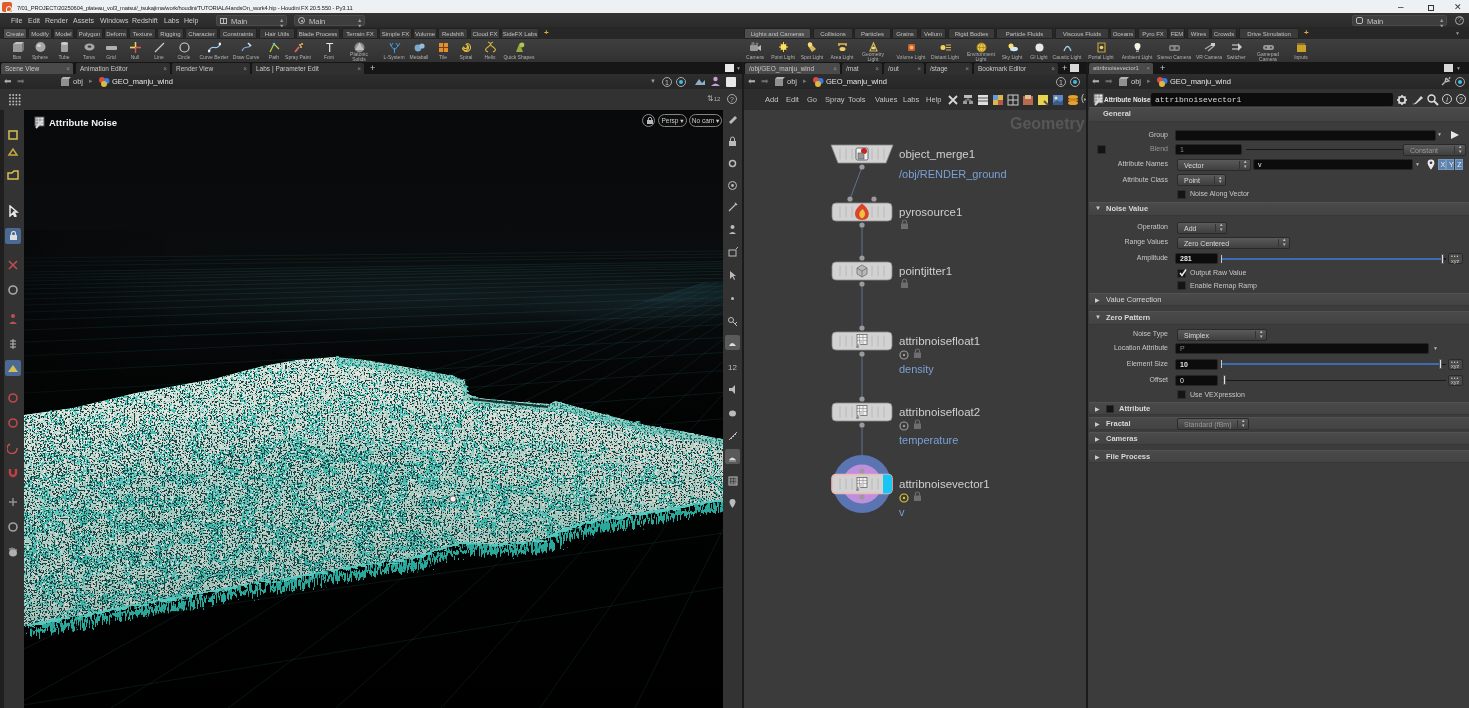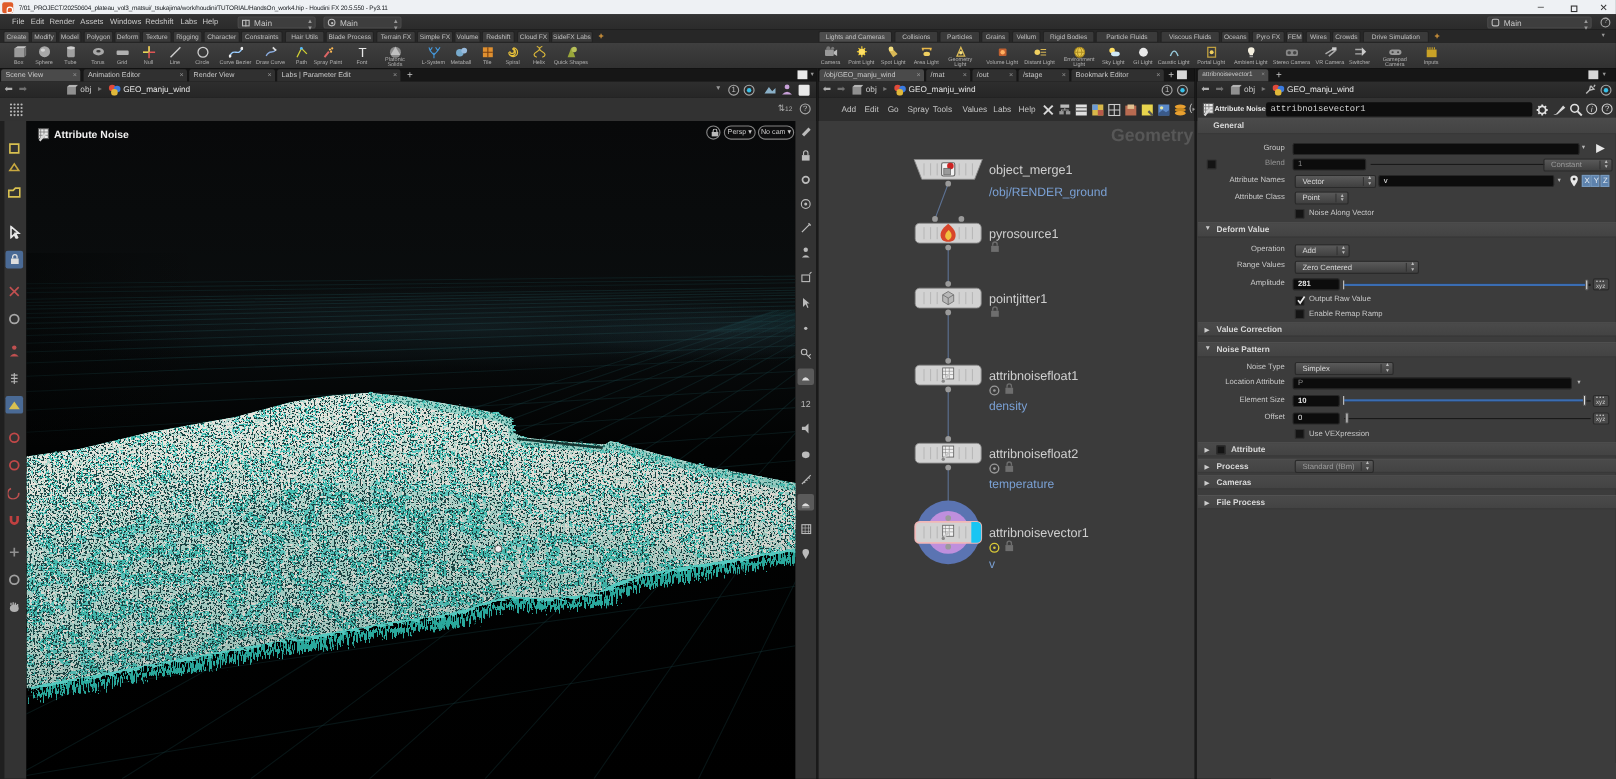--- a/index.html
+++ b/index.html
@@ -1082,21 +1082,21 @@
 <div class="t" style="left:6px;top:2px;font-size:7px;color:#dadada;">Point</div>
 <div style="left:36px;top:1px;width:1px;height:8px;background:#333;"></div>
 <div class="t" style="left:40px;top:0.5px;font-size:4.5px;color:#bbb;line-height:4.5px;">▲<br>▼</div>
 </div>
 <div class="" style="left:1177px;top:189.9px;width:9px;height:9px;background:#141414;border:1px solid #2e2e2e;border-radius:1px;">
 </div>
 <div class="t" style="left:1190px;top:190px;font-size:7px;color:#c8c8c8;">Noise Along Vector</div>
 <div class="" style="left:1089px;top:202px;width:380px;height:14px;background:linear-gradient(#4a4a4a,#434343);border-top:1px solid #525252;border-bottom:1px solid #383838;">
 </div>
 <div class="t" style="left:1095px;top:205px;font-size:6px;color:#ccc;">▼</div>
-<div class="t" style="left:1106px;top:204px;font-size:7.5px;font-weight:bold;color:#d8d8d8;">Deform Value</div>
+<div class="t" style="left:1106px;top:204px;font-size:7.5px;font-weight:bold;color:#d8d8d8;">Noise Value</div>
 <div class="t" style="left:900px;top:223.1px;width:268px;text-align:right;font-size:7px;color:#c8c8c8;">Operation</div>
 <div class="" style="left:1177px;top:221.6px;width:50px;height:12px;background:linear-gradient(#5a5a5a,#3f3f3f);border-radius:2px;border:1px solid #2a2a2a;">
 <div class="t" style="left:6px;top:2px;font-size:7px;color:#dadada;">Add</div>
 <div style="left:37px;top:1px;width:1px;height:8px;background:#333;"></div>
 <div class="t" style="left:41px;top:0.5px;font-size:4.5px;color:#bbb;line-height:4.5px;">▲<br>▼</div>
 </div>
 <div class="t" style="left:900px;top:238.2px;width:268px;text-align:right;font-size:7px;color:#c8c8c8;">Range Values</div>
 <div class="" style="left:1177px;top:236.7px;width:113px;height:12px;background:linear-gradient(#5a5a5a,#3f3f3f);border-radius:2px;border:1px solid #2a2a2a;">
 <div class="t" style="left:6px;top:2px;font-size:7px;color:#dadada;">Zero Centered</div>
 <div style="left:100px;top:1px;width:1px;height:8px;background:#333;"></div>
@@ -1123,25 +1123,25 @@
 <svg style="left:1178px;top:267.8px;" width="10" height="10">
       <path d="M2 5 L4 7.5 L8 1.5" stroke="#e8e8e8" stroke-width="1.6" fill="none"></path>
     </svg>
 <div class="t" style="left:1190px;top:269px;font-size:7px;color:#c8c8c8;">Output Raw Value</div>
 <div class="" style="left:1177px;top:281.2px;width:9px;height:9px;background:#141414;border:1px solid #2e2e2e;border-radius:1px;">
 </div>
 <div class="t" style="left:1190px;top:281.5px;font-size:7px;color:#c8c8c8;">Enable Remap Ramp</div>
 <div class="" style="left:1089px;top:293px;width:380px;height:13px;background:linear-gradient(#4a4a4a,#434343);border-top:1px solid #525252;border-bottom:1px solid #383838;">
 </div>
 <div class="t" style="left:1095px;top:296px;font-size:6px;color:#ccc;">▶</div>
-<div class="t" style="left:1106px;top:295px;font-size:7.5px;font-weight:bold;color:#d8d8d8;">Value Correction</div>
+<div class="t" style="left:1106px;top:295px;font-size:7.5px;font-weight:normal;color:#d8d8d8;">Value Correction</div>
 <div class="" style="left:1089px;top:311px;width:380px;height:14px;background:linear-gradient(#4a4a4a,#434343);border-top:1px solid #525252;border-bottom:1px solid #383838;">
 </div>
 <div class="t" style="left:1095px;top:314px;font-size:6px;color:#ccc;">▼</div>
-<div class="t" style="left:1106px;top:313px;font-size:7.5px;font-weight:bold;color:#d8d8d8;">Noise Pattern</div>
+<div class="t" style="left:1106px;top:313px;font-size:7.5px;font-weight:bold;color:#d8d8d8;">Zero Pattern</div>
 <div class="t" style="left:900px;top:330.0px;width:268px;text-align:right;font-size:7px;color:#c8c8c8;">Noise Type</div>
 <div class="" style="left:1177px;top:328.5px;width:90px;height:12px;background:linear-gradient(#5a5a5a,#3f3f3f);border-radius:2px;border:1px solid #2a2a2a;">
 <div class="t" style="left:6px;top:2px;font-size:7px;color:#dadada;">Simplex</div>
 <div style="left:77px;top:1px;width:1px;height:8px;background:#333;"></div>
 <div class="t" style="left:81px;top:0.5px;font-size:4.5px;color:#bbb;line-height:4.5px;">▲<br>▼</div>
 </div>
 <div class="t" style="left:900px;top:344.2px;width:268px;text-align:right;font-size:7px;color:#c8c8c8;">Location Attribute</div>
 <div class="" style="left:1175px;top:343.2px;width:254px;height:11px;background:#0c0c0c;border-radius:2px;border:1px solid #262626;">
 <div class="t" style="left:4px;top:1px;font-size:7px;font-weight:normal;color:#8a8a8a;">P</div>
 </div>
@@ -1178,21 +1178,21 @@
 </div>
 <div class="t" style="left:1190px;top:390.5px;font-size:7px;color:#c8c8c8;">Use VEXpression</div>
 <div class="" style="left:1089px;top:402px;width:380px;height:13px;background:linear-gradient(#4a4a4a,#434343);border-top:1px solid #525252;border-bottom:1px solid #383838;">
 </div>
 <div class="t" style="left:1095px;top:405px;font-size:6px;color:#ccc;">▶</div>
 <div style="left:1106px;top:404.5px;width:8px;height:8px;background:#141414;border:1px solid #2c2c2c;"></div>
 <div class="t" style="left:1119px;top:404px;font-size:7.5px;font-weight:bold;color:#d8d8d8;">Attribute</div>
 <div class="" style="left:1089px;top:417px;width:380px;height:13px;background:linear-gradient(#4a4a4a,#434343);border-top:1px solid #525252;border-bottom:1px solid #383838;">
 </div>
 <div class="t" style="left:1095px;top:420px;font-size:6px;color:#ccc;">▶</div>
-<div class="t" style="left:1106px;top:419px;font-size:7.5px;font-weight:bold;color:#d8d8d8;">Process</div>
+<div class="t" style="left:1106px;top:419px;font-size:7.5px;font-weight:bold;color:#d8d8d8;">Fractal</div>
 <div class="" style="left:1177px;top:417.5px;width:72px;height:12px;background:linear-gradient(#5a5a5a,#3f3f3f);border-radius:2px;border:1px solid #2a2a2a;">
 <div class="t" style="left:6px;top:2px;font-size:7px;color:#9a9a9a;">Standard (fBm)</div>
 <div style="left:59px;top:1px;width:1px;height:8px;background:#333;"></div>
 <div class="t" style="left:63px;top:0.5px;font-size:4.5px;color:#bbb;line-height:4.5px;">▲<br>▼</div>
 </div>
 <div class="" style="left:1089px;top:432px;width:380px;height:13px;background:linear-gradient(#4a4a4a,#434343);border-top:1px solid #525252;border-bottom:1px solid #383838;">
 </div>
 <div class="t" style="left:1095px;top:435px;font-size:6px;color:#ccc;">▶</div>
 <div class="t" style="left:1106px;top:434px;font-size:7.5px;font-weight:bold;color:#d8d8d8;">Cameras</div>
 <div class="" style="left:1089px;top:450px;width:380px;height:13px;background:linear-gradient(#4a4a4a,#434343);border-top:1px solid #525252;border-bottom:1px solid #383838;">

